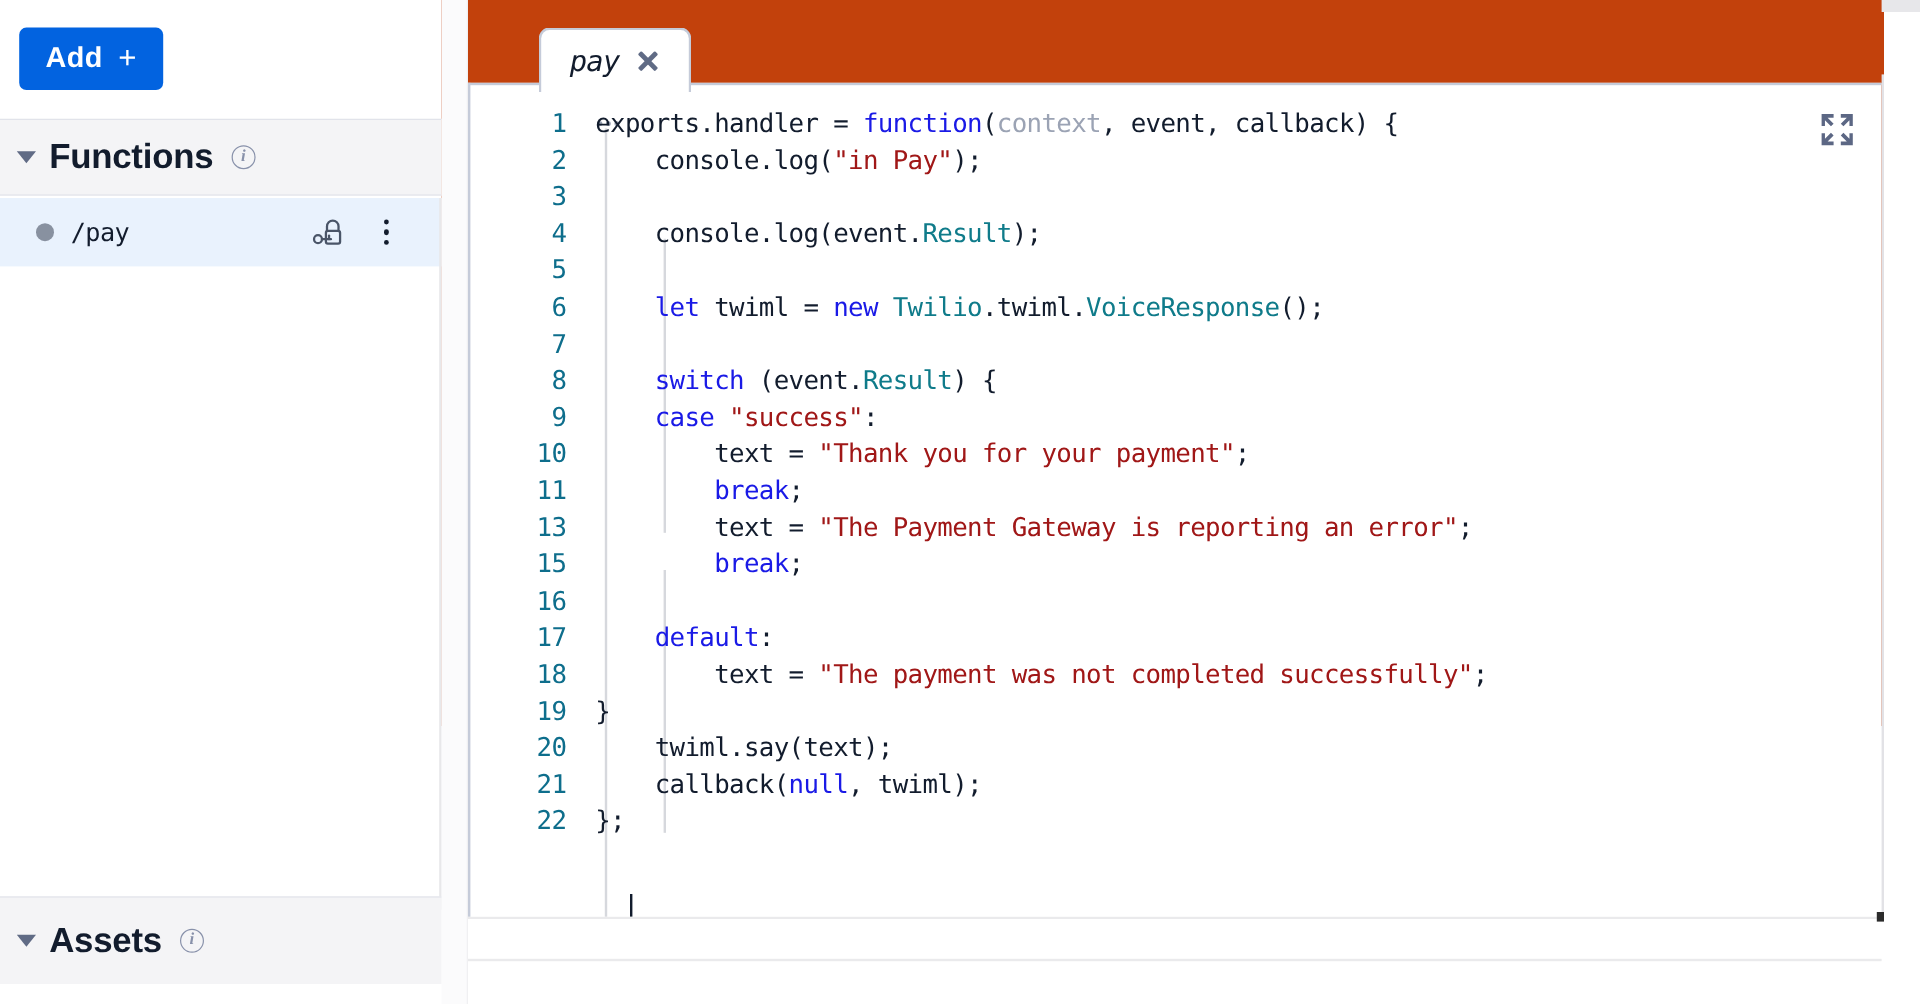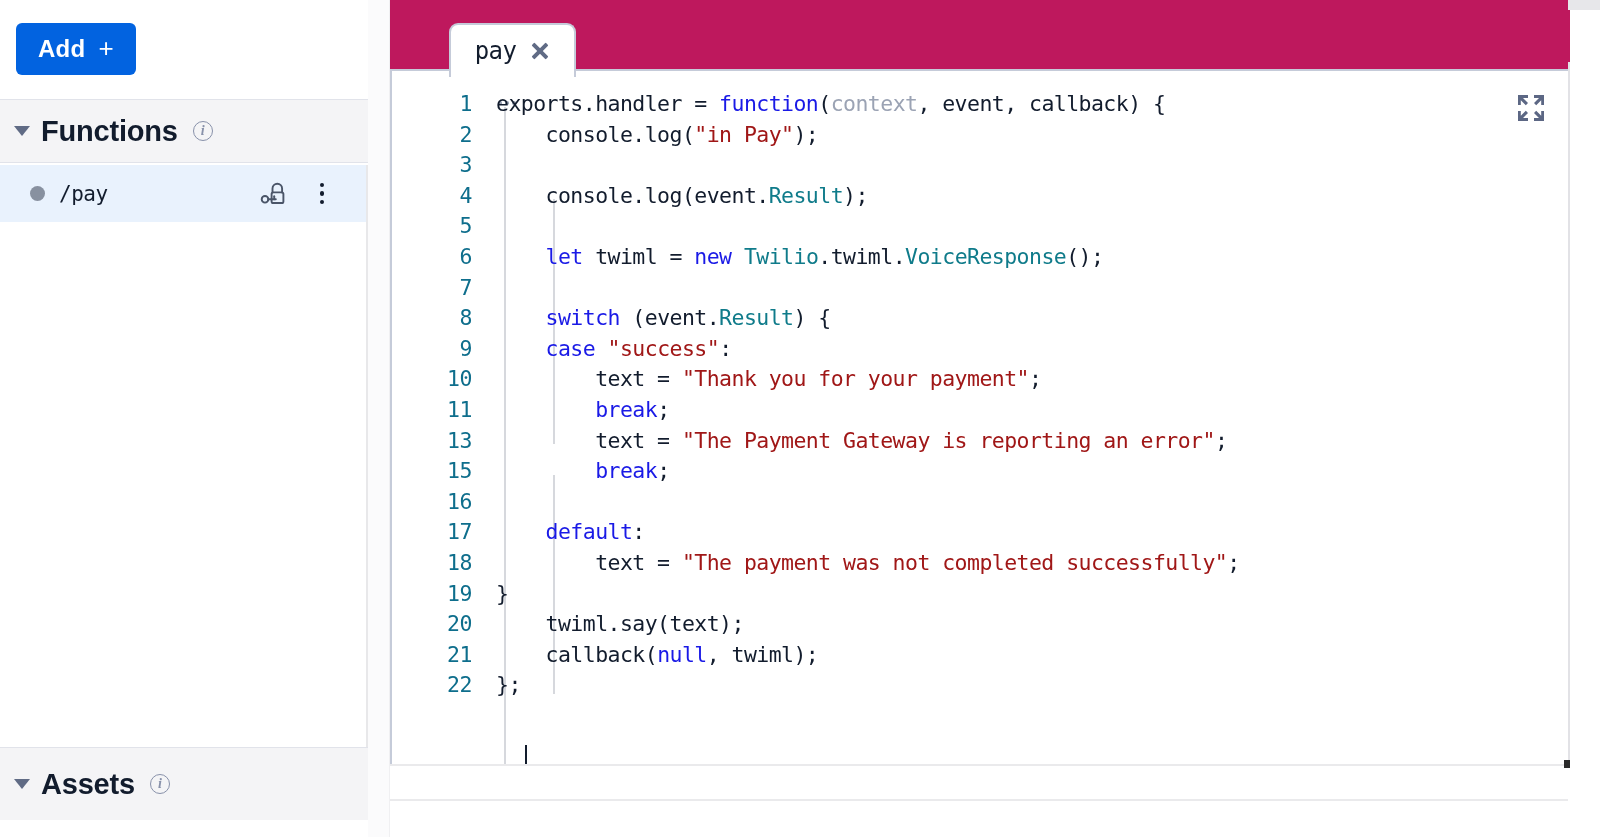--- a/index.html
+++ b/index.html
@@ -9,21 +9,21 @@
     height: 837px;
     background: #ffffff;
     font-family: "Liberation Sans", sans-serif;
     overflow: hidden;
   }
 
   #app {
     position: relative;
     width: 1600px;
     height: 605px;
-    background: #be185d;
+    background: #c2410c;
   }
 
   
   #sidebar {
     position: absolute;
     left: 0; top: 0;
     width: 368px;
     height: 837px;
     background: #ffffff;
   }
@@ -191,20 +191,21 @@
     justify-content: center;
     gap: 14px;
     cursor: pointer;
     z-index: 5;
   }
   #tab-label {
     font-family: "DejaVu Sans Mono", monospace;
     font-size: 24px;
     color: #121c2d;
     letter-spacing: -0.6px;
+    font-style: italic;
   }
   #tab-close {
     width: 20px; height: 20px;
     position: relative;
     cursor: pointer;
     flex: 0 0 auto;
   }
   #tab-close::before, #tab-close::after {
     content: "";
     position: absolute;

